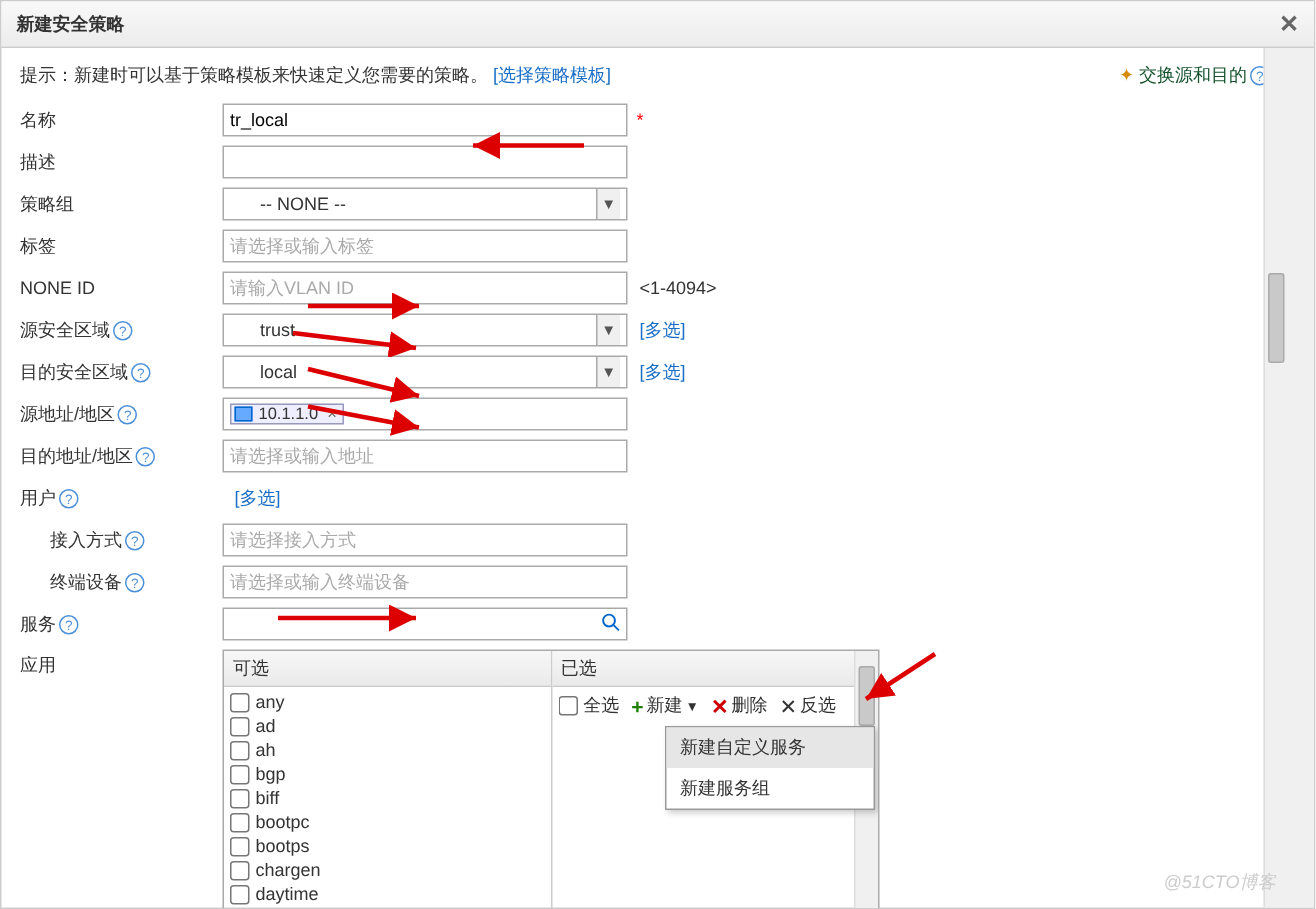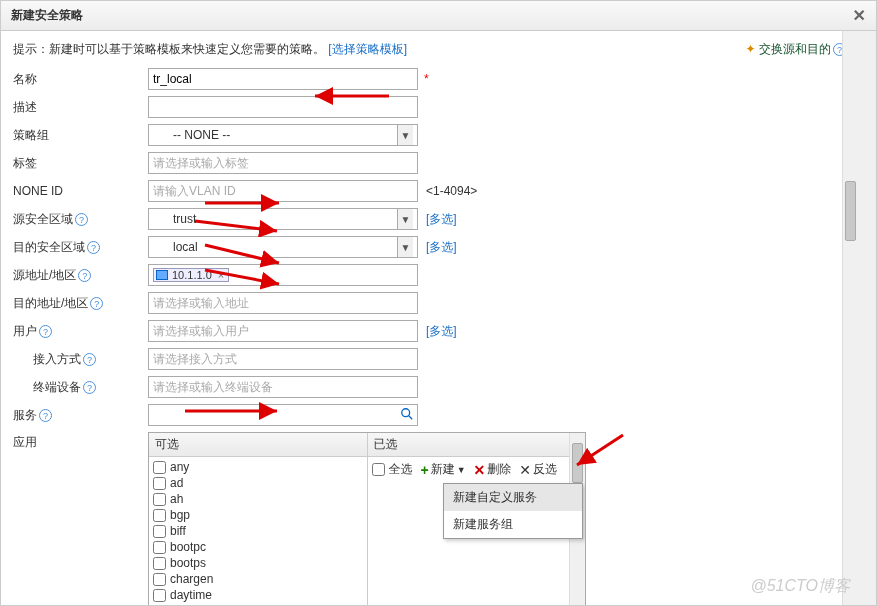--- a/index.html
+++ b/index.html
@@ -36,21 +36,21 @@
     .tool { cursor: pointer; display: inline-flex; align-items: center; gap: 2px; }
     .plus { color: #1e8000; font-weight: bold; font-size: 14px; }
     .xdel { color: #c00; font-weight: bold; font-size: 14px; }
     .caret { font-size: 9px; }
     .menu { position: absolute; top: 26px; right: 2px; background: #fff; border: 1px solid #999; box-shadow: 2px 2px 4px rgba(0,0,0,0.2); z-index: 10; width: 140px; }
     .menu-item { padding: 5px 9px; cursor: pointer; }
     .menu-item.hover { background: #e6e6e6; }
     .scroll-v { position: absolute; right: 0; top: 0; bottom: 0; width: 16px; background: #f0f0f0; border-left: 1px solid #ddd; }
     .scroll-thumb { position: absolute; left: 2px; right: 2px; background: #c9c9c9; border: 1px solid #aaa; border-radius: 2px; }
     .arrow-svg { position: absolute; pointer-events: none; }
-    .watermark { position: absolute; right: 8px; bottom: 8px; color: #ccc; font-size: 16px; font-style: italic; }
+    .watermark { position: absolute; right: 8px; bottom: 8px; color: #ccc; font-size: 12px; font-style: italic; }
     .combo { display: inline-flex; align-items: center; justify-content: space-between; padding-left: 24px; }
     .combo-arrow { width: 16px; text-align: center; color: #555; border-left: 1px solid #aaa; height: 100%; display: flex; align-items: center; justify-content: center; background: #f0f0f0; font-size: 10px; }
     .outer-scroll { position: absolute; right: 0; top: 0; bottom: 0; width: 16px; background: #f0f0f0; border-left: 1px solid #ddd; }
     .cursor-arrow { position: absolute; font-size: 13px; pointer-events:none; }
   </style>
 </head>
 <body>
 
 <div class="dialog">
   <div class="titlebar">
@@ -119,21 +119,20 @@
           <span class="tag-x">×</span>
         </span>
       </div>
     </div>
     <div class="row">
       <div class="label"><span>目的地址/地区</span><span class="help">?</span></div>
       <input class="txt placeholder" placeholder="请选择或输入地址" style="">
     </div>
     <div class="row">
       <div class="label"><span>用户</span><span class="help">?</span></div>
-      <input class="txt placeholder" placeholder="请选择或输入用户" style="">
       <span class="extra link">[多选]</span>
     </div>
     <div class="row">
       <div class="label indent"><span>接入方式</span><span class="help">?</span></div>
       <input class="txt placeholder" placeholder="请选择接入方式" style="">
     </div>
     <div class="row">
       <div class="label indent"><span>终端设备</span><span class="help">?</span></div>
       <input class="txt placeholder" placeholder="请选择或输入终端设备" style="">
     </div>

